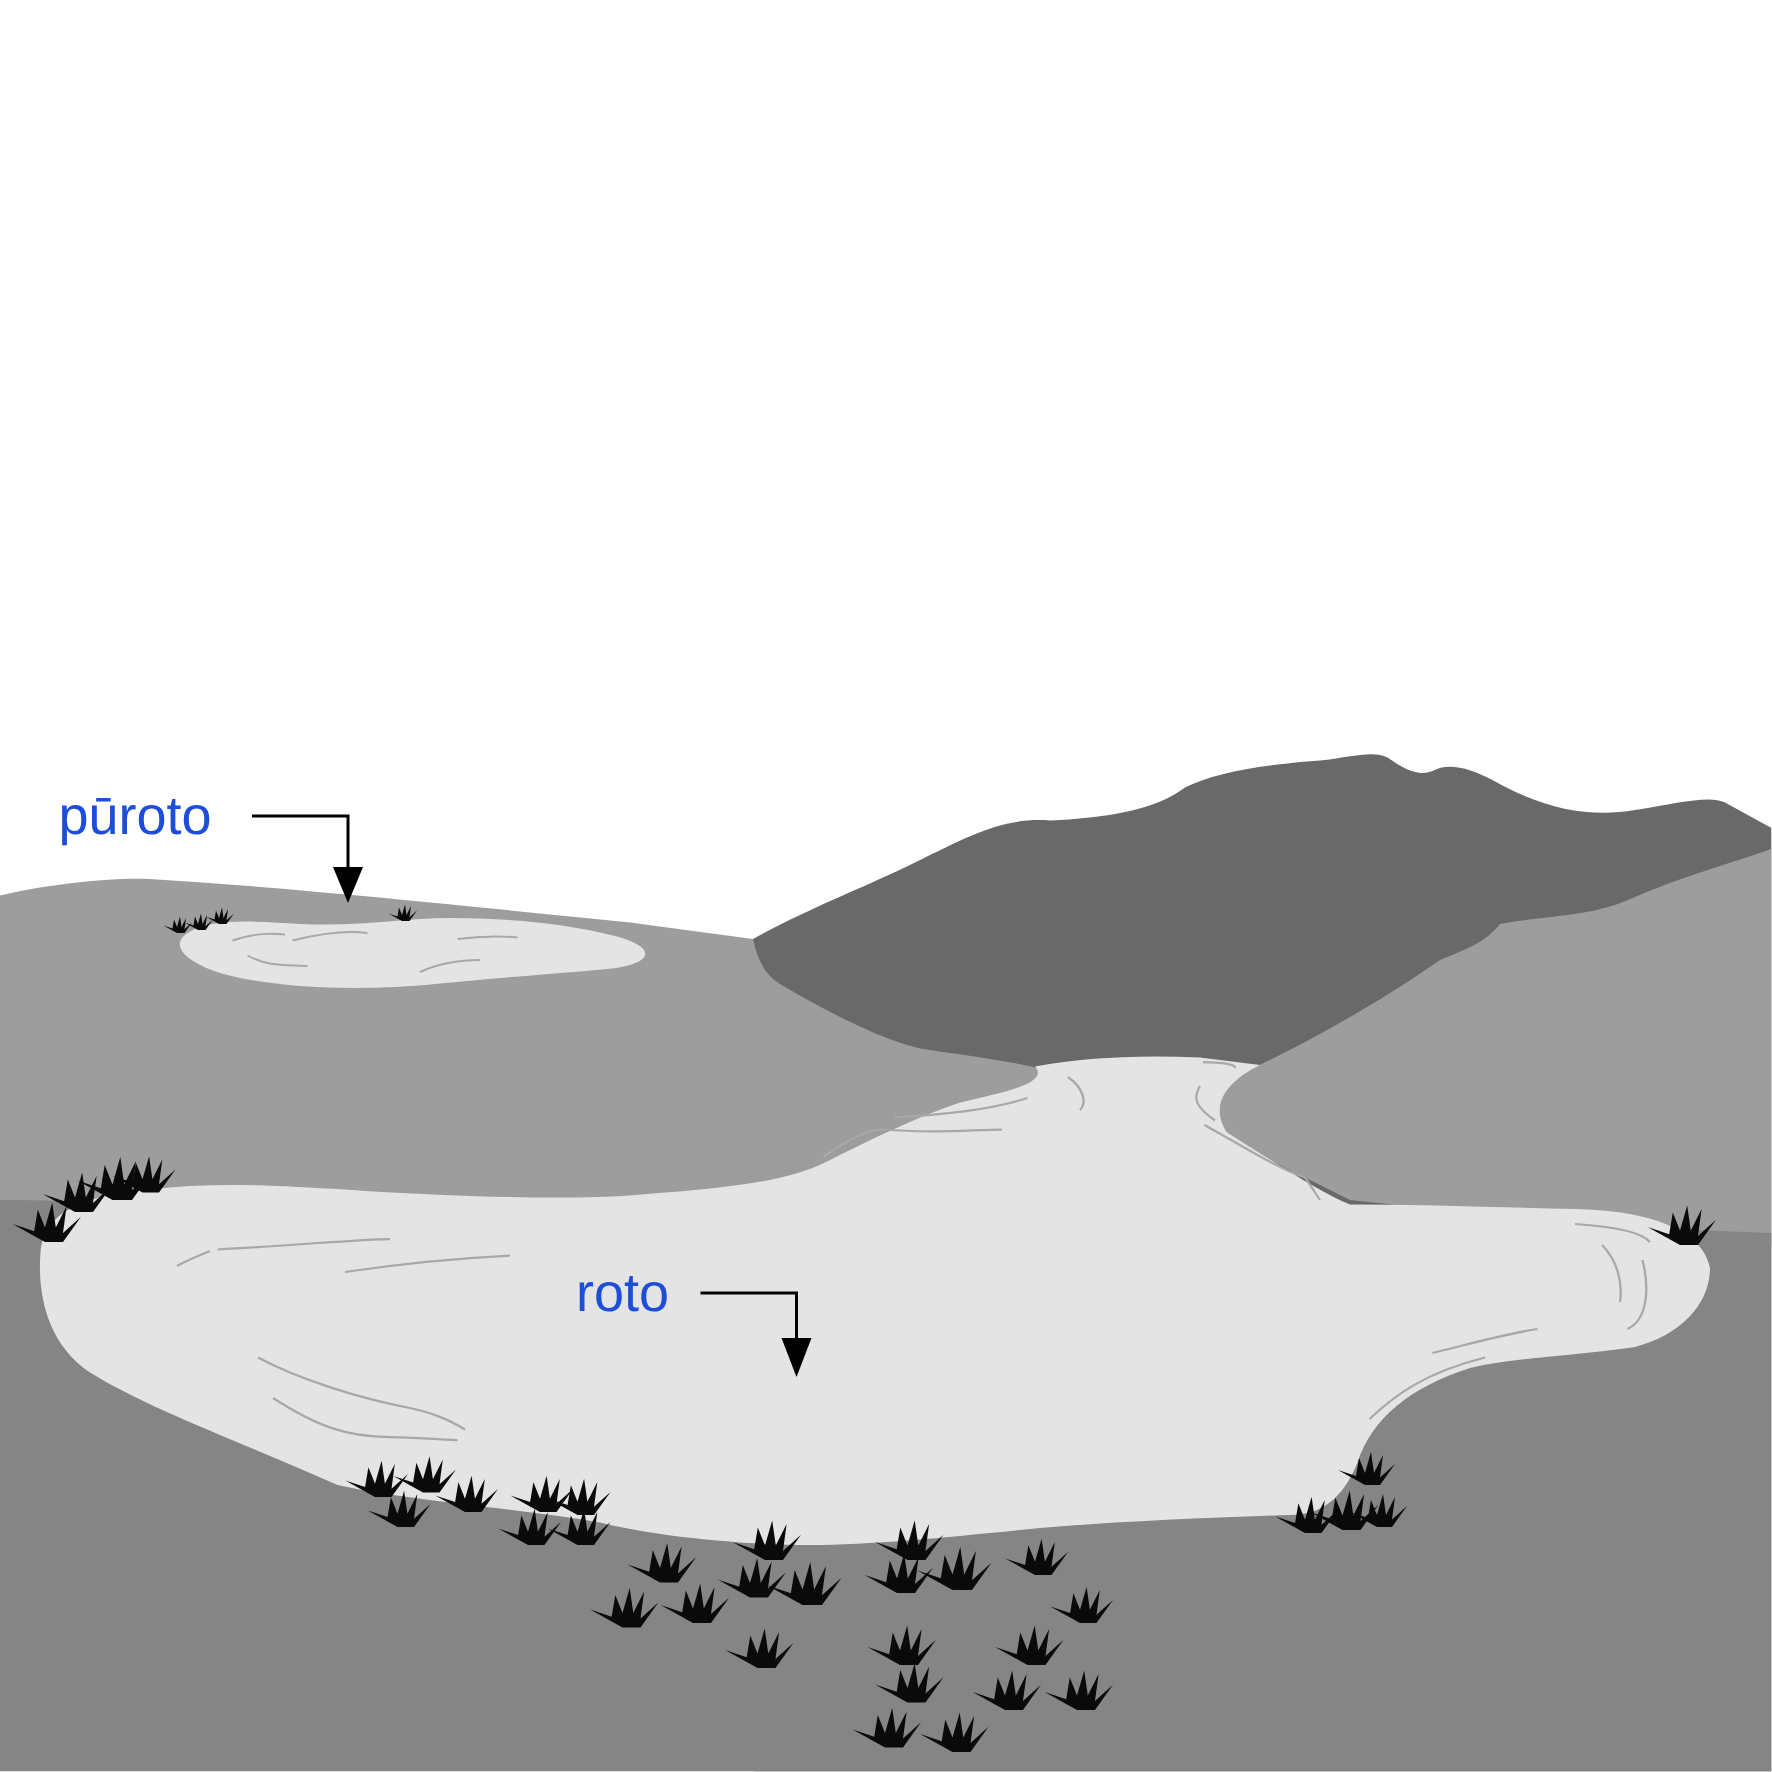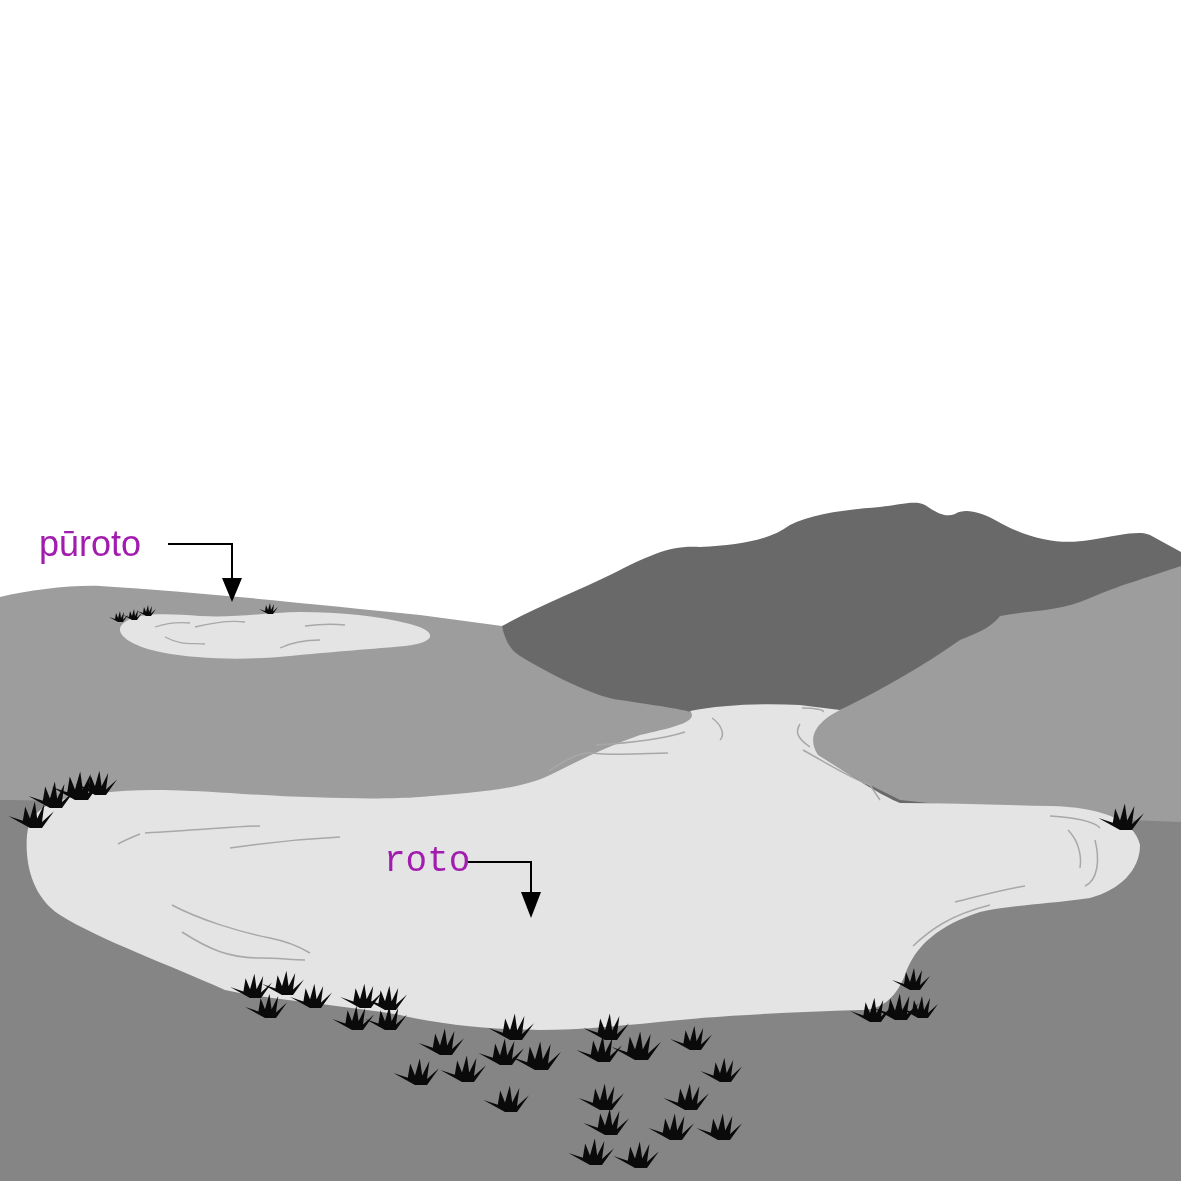--- a/index.html
+++ b/index.html
@@ -2,21 +2,21 @@
 <html><head>
   <meta charset="utf-8">
   <style>
     html, body { margin: 0; padding: 0; background: #ffffff; }
     body { width: 1181px; height: 1181px; overflow: hidden; position: relative; }
     #scene { position: absolute; left: 0; top: 0; width: 1181px; height: 1181px; }
     .label {
       position: absolute;
       font-family: "Liberation Sans", sans-serif;
       font-size: 36px;
-      color: #a21caf;
+      color: #1d4ed8;
       line-height: 1;
       white-space: nowrap;
     }
   </style>
 </head>
 <body>
 
 <svg id="scene" viewBox="0 0 1181 1181" xmlns="http://www.w3.org/2000/svg">
 
   <rect x="0" y="0" width="1181" height="1181" fill="#ffffff"></rect>
@@ -118,13 +118,13 @@
     <path d="M168,544 L232,544 L232,582" stroke="#000" stroke-width="2" fill="none"></path>
     <path d="M222,578 L242,578 L232,602 Z" fill="#000"></path>
   </g>
   <g>
     <path d="M467,862 L531,862 L531,898" stroke="#000" stroke-width="2" fill="none"></path>
     <path d="M521,892 L541,892 L531,918 Z" fill="#000"></path>
   </g>
 </svg>
 
 <div class="label" style="left:39px; top:526px;">pūroto</div>
-<div class="label" style="left:384px; top:844px;font-family:Liberation Mono, monospace;">roto</div>
+<div class="label" style="left:384px; top:844px;">roto</div>
 
 </body></html>

